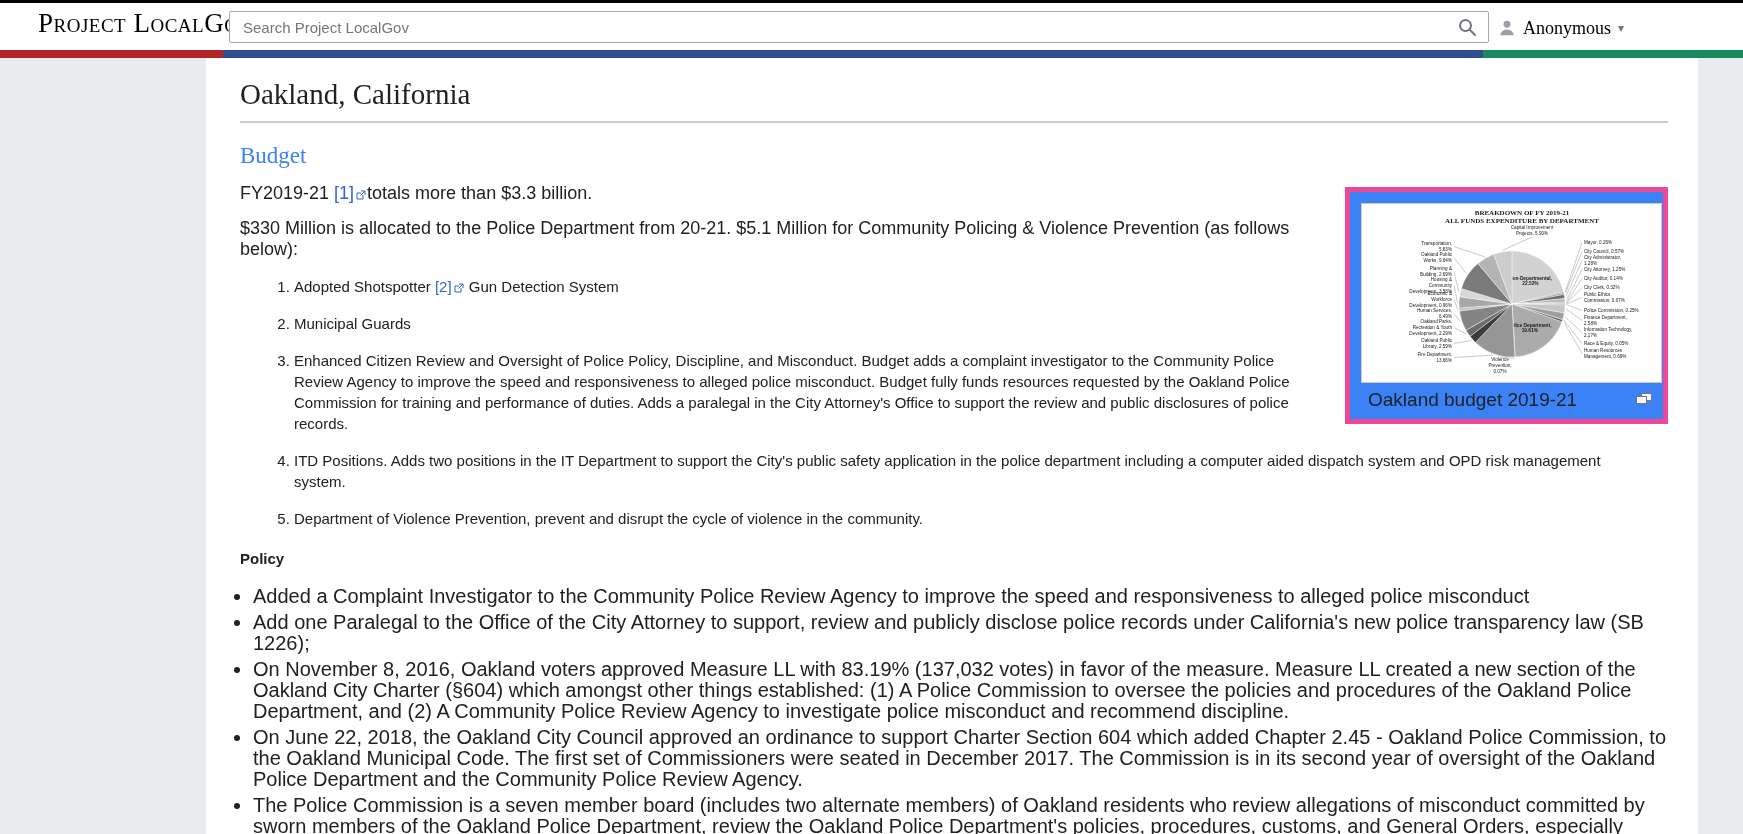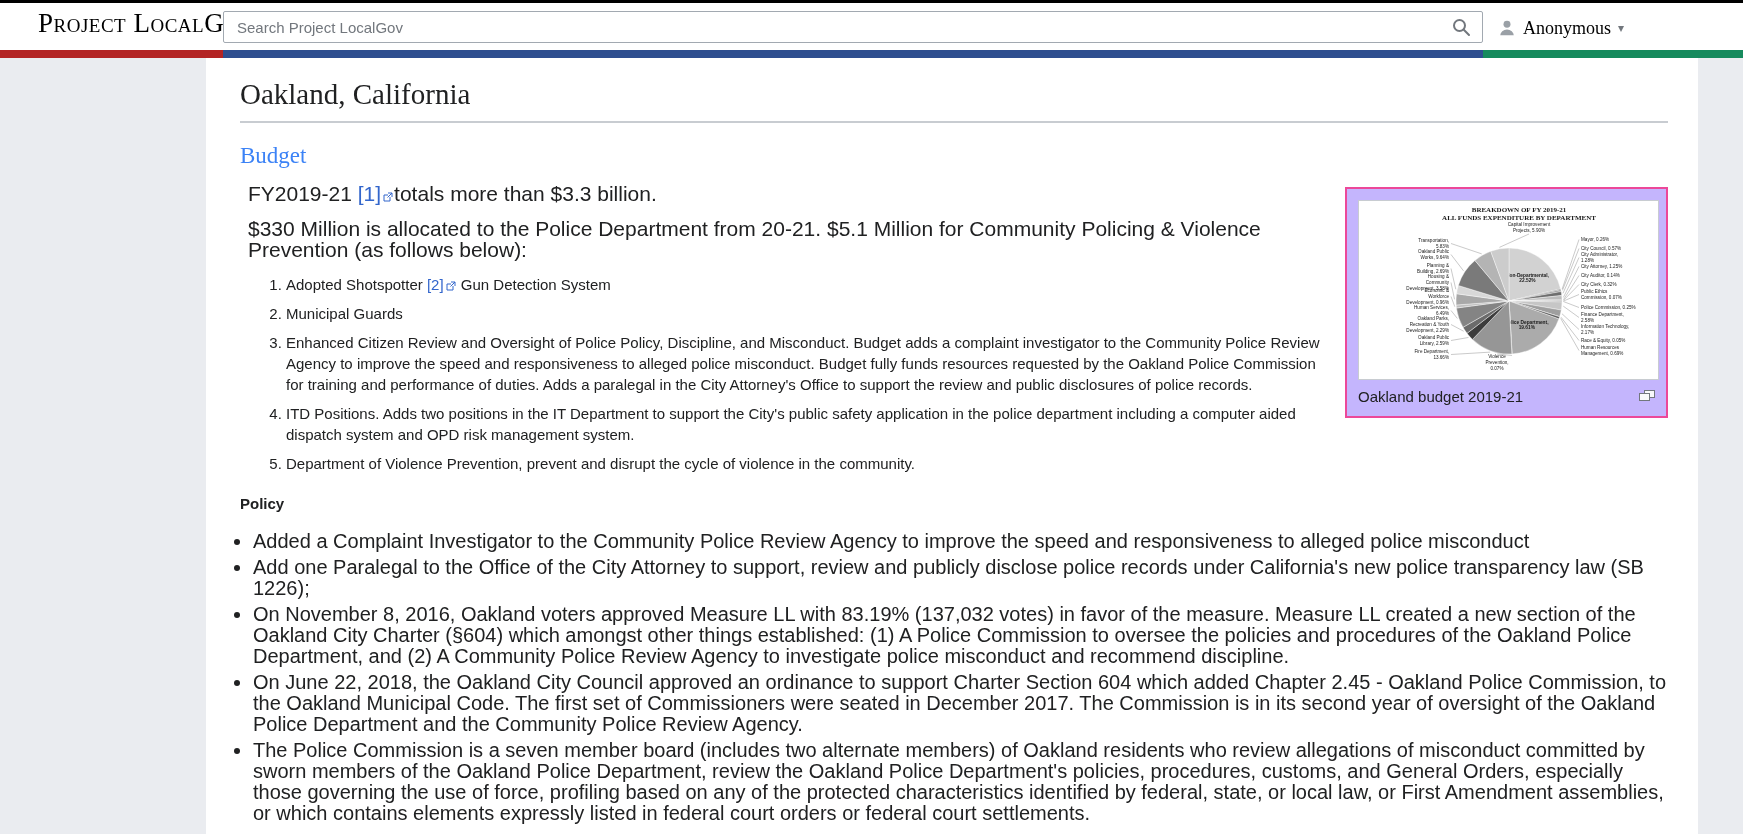--- a/index.html
+++ b/index.html
@@ -10,21 +10,21 @@
   
   .header{
     position:absolute;left:0;top:0;width:1743px;height:50px;
     background:#fff;border-top:3px solid #000;box-sizing:border-box;
   }
   .logo{
     position:absolute;left:38px;top:5px;
     font-family:"Liberation Serif",serif;font-variant:small-caps;
     font-size:27px;color:#000;letter-spacing:.5px;white-space:nowrap;
   }
-  .search-wrap{position:absolute;left:223px;top:8px;width:1260px;height:32px;}
+  .search-wrap{position:absolute;left:229px;top:8px;width:1260px;height:32px;}
   .search-wrap input{
     width:100%;height:100%;box-sizing:border-box;
     border:1px solid #a2a9b1;border-radius:2px;background:#fff;
     font-family:"Liberation Sans",sans-serif;font-size:15px;color:#202122;
     padding:0 40px 0 13px;outline:none;
   }
   .search-wrap input::placeholder{color:#72777d;}
   .search-icon{position:absolute;right:12px;top:6px;width:20px;height:20px;cursor:pointer;}
   .user-menu{
     position:absolute;left:1498px;top:0;height:50px;display:flex;align-items:center;
@@ -43,36 +43,36 @@
     background:#fff;box-sizing:border-box;padding:14px 30px 30px 34px;
   }
   h1.page-title{
     font-family:"Liberation Serif",serif;font-weight:normal;font-size:29px;color:#202122;
     margin:6px 0 0 0;padding-bottom:10px;border-bottom:2px solid #c8ccd1;
   }
   h2.section-heading{
     font-family:"Liberation Serif",serif;font-weight:normal;font-size:23px;color:#3b82f6;
     margin:20px 0 14px 0;
   }
-  p{font-size:21px;line-height:21px;margin:14px 8px;}
+  p{font-size:18px;line-height:21px;margin:14px 0;}
   a.ref{color:#3366cc;text-decoration:none;}
   .extlink-icon{margin:0 1px 0 2px;vertical-align:-1px;}
   ol.budget-list{margin:13px 0;padding-left:38px;font-size:15px;line-height:21px;}
-  ol.budget-list li{margin:8px;}
+  ol.budget-list li{margin:16px;}
   .other-heading{font-size:15px;font-weight:bold;margin:19px 0 0 0;}
   ul.other-list{margin:17px 0 0 0;padding-left:13px;font-size:20px;line-height:21px;}
   ul.other-list li{margin:0 0 5px 0;}
   
   .thumb{
     float:right;width:323px;box-sizing:border-box;
-    border:2px solid #ec4899;background:#c4b5fd;
+    border:5px solid #ec4899;background:#3b82f6;
     padding:11px;margin:4px 0 14px 18px;
   }
   .thumb-img{border:1px solid #c8ccd1;background:#fff;width:299px;height:178px;display:block;cursor:pointer;}
-  .thumb-caption{margin-top:9px;font-size:15px;color:#202122;line-height:16px;position:relative;padding-right:22px;}
+  .thumb-caption{margin-top:9px;font-size:19px;color:#202122;line-height:16px;position:relative;padding-right:22px;margin-left:7px;}
   .magnify{position:absolute;right:0;top:1px;cursor:pointer;}
 </style>
 </head>
 <body style="background: rgb(234, 236, 240);">
 
 <div class="header">
   <div class="logo">Project LocalGov</div>
 
   <div class="search-wrap">
     <input type="text" value="" placeholder="Search Project LocalGov" style="">

